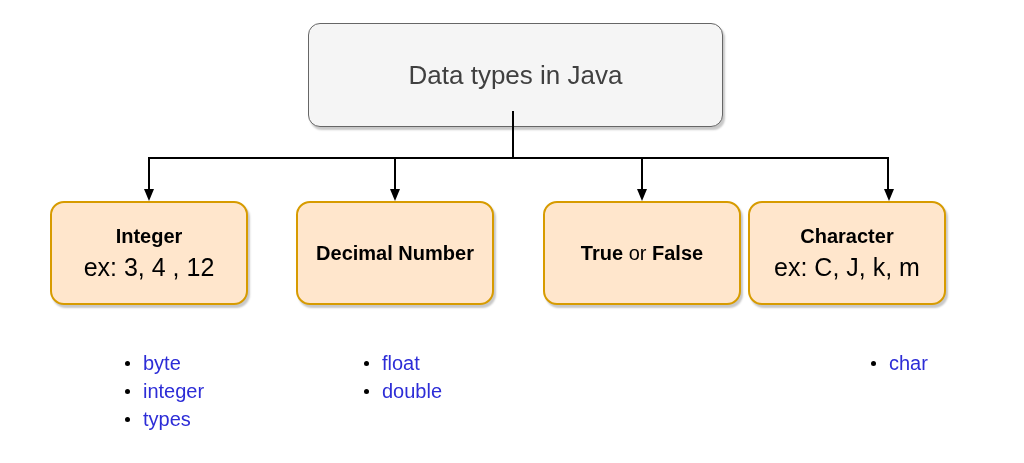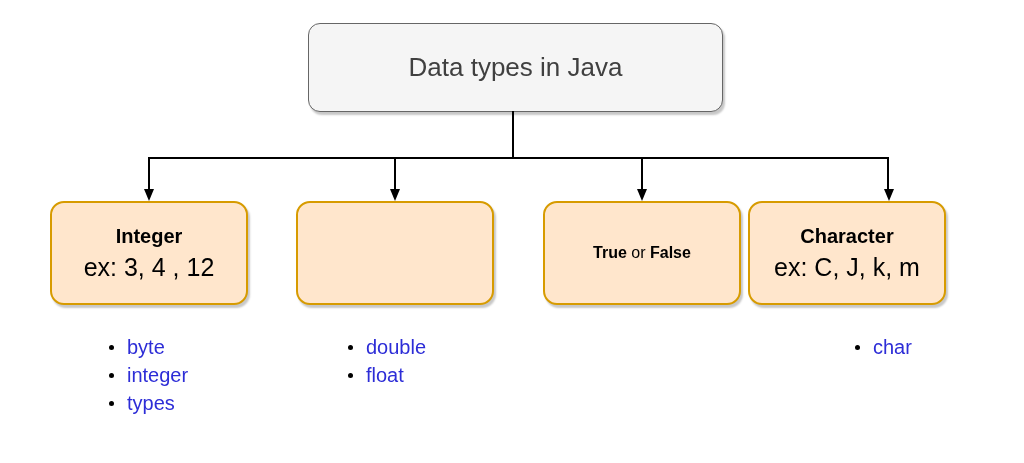--- a/index.html
+++ b/index.html
@@ -17,60 +17,60 @@
     position: absolute;
     box-sizing: border-box;
     display: flex;
     flex-direction: column;
     align-items: center;
     justify-content: center;
     text-align: center;
   }
   .root-node {
     left: 308px; top: 23px;
-    width: 415px; height: 89px;
+    width: 415px; height: 104px;
     background: #f5f5f5;
     border: 1.5px solid #666666;
     border-radius: 12px;
     box-shadow: 2px 3px 2px rgba(0,0,0,0.22);
     color: #404040;
     font-size: 26px;
   }
   .branch-node {
     top: 201px;
     width: 198px; height: 104px;
     background: #ffe6cc;
     border: 2px solid #d79b00;
     border-radius: 14px;
     box-shadow: 2px 3px 2px rgba(0,0,0,0.22);
     color: #000000;
     gap: 9px;
   }
   .branch-node .node-title { font-size: 20px; font-weight: bold; line-height: 1; }
   .branch-node .node-example { font-size: 25px; line-height: 1; }
-  .tf-title { font-size: 16px; line-height: 1; }
+  .tf-title { font-size: 20px; line-height: 1; }
   .tf-title b { font-weight: bold; }
 
   
   .line { position: absolute; background: #000000; }
   .line.v { width: 2px; }
   .line.h { height: 2px; }
   .arrow-down {
     position: absolute;
     width: 0; height: 0;
     border-left: 5px solid transparent;
     border-right: 5px solid transparent;
     border-top: 12px solid #000000;
   }
 
   
   .type-list {
     position: absolute;
     top: 333px;
-    margin: 0; padding: 0;
+    margin: 16px; padding: 0;
     list-style: none;
     text-align: right;
   }
   .type-list li {
     display: flex;
     align-items: center;
     gap: 13px;
     height: 28px;
     font-size: 20px;
     color: #2d2dd7;
@@ -105,20 +105,21 @@
 
   <div class="line v" style="left:887px; top:157px; height:35px"></div>
   <div class="arrow-down" style="left:884px; top:189px"></div>
 
   <div class="node branch-node" style="left:50px">
     <span class="node-title">Integer</span>
     <span class="node-example">ex: 3, 4 , 12</span>
   </div>
 
   <div class="node branch-node" style="left:296px">
+    <span class="node-title">Decimal Number</span>
   </div>
 
   <div class="node branch-node" style="left:543px">
     <span class="tf-title"><b>True</b><span> or </span><b>False</b></span>
   </div>
 
   <div class="node branch-node" style="left:748px">
     <span class="node-title">Character</span>
     <span class="node-example">ex: C, J, k, m</span>
   </div>
@@ -134,25 +135,25 @@
       </li>
     <li>
         <span class="dot"></span>
         <span>types</span>
       </li>
   </ul>
 
   <ul class="type-list" style="left:348px">
     <li>
         <span class="dot"></span>
-        <span>double</span>
+        <span>float</span>
       </li>
     <li>
         <span class="dot"></span>
-        <span>float</span>
+        <span>double</span>
       </li>
   </ul>
 
 
   <ul class="type-list" style="left:855px">
     <li>
         <span class="dot"></span>
         <span>char</span>
       </li>
   </ul>

